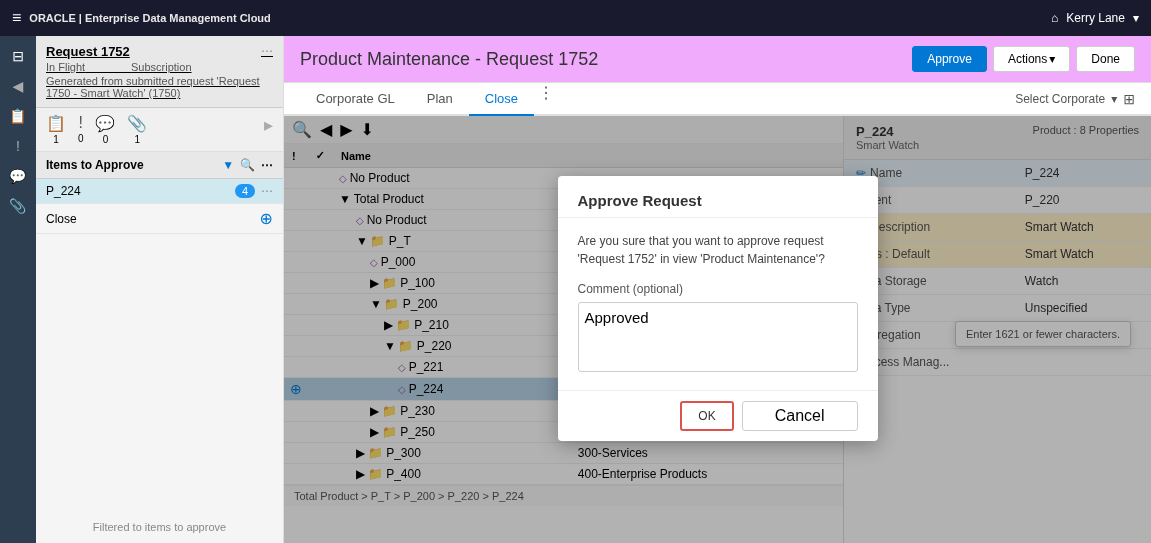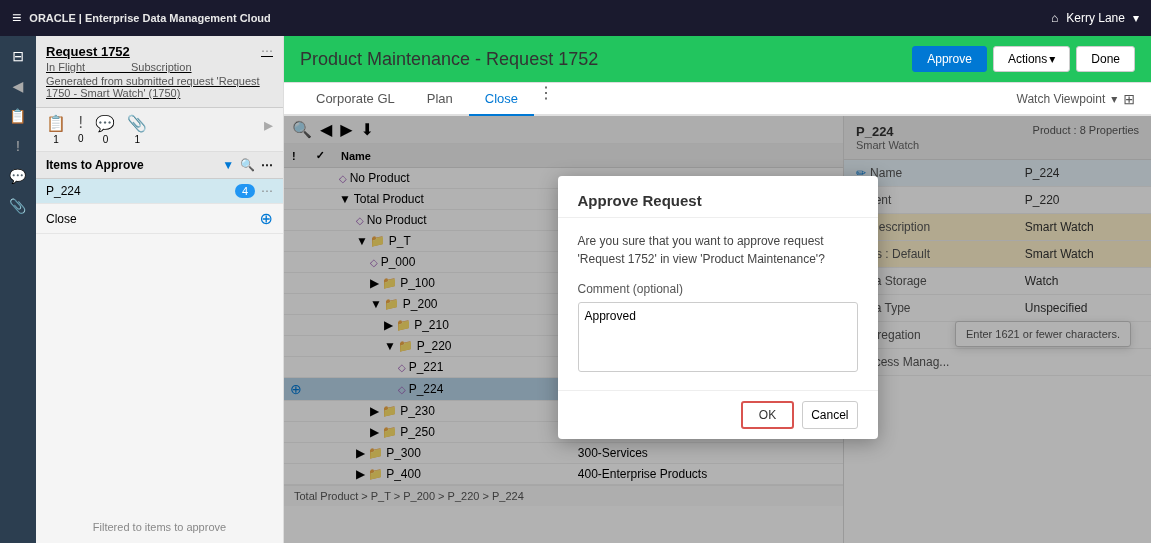--- a/index.html
+++ b/index.html
@@ -111,21 +111,21 @@
 
     
     .right-content { flex: 1; display: flex; flex-direction: column; overflow: hidden; }
 
     
     .page-header {
       display: flex;
       align-items: center;
       justify-content: space-between;
       padding: 10px 16px;
-      background: #22c55e;
+      background: #f0abfc;
       border-bottom: 1px solid #ddd;
     }
     .page-title { font-size: 18px; font-weight: 300; color: #333; }
     .header-buttons { display: flex; gap: 6px; }
     .btn {
       padding: 5px 14px;
       border: 1px solid #ccc;
       background: white;
       border-radius: 3px;
       cursor: pointer;
@@ -253,21 +253,21 @@
     }
     .modal-body { padding: 14px 20px; }
     .modal-message { font-size: 12px; color: #444; margin-bottom: 14px; line-height: 1.5; }
     .modal-label { font-size: 12px; color: #555; margin-bottom: 6px; }
     .modal-textarea {
       width: 100%;
       height: 70px;
       border: 1px solid #ccc;
       border-radius: 3px;
       padding: 6px;
-      font-size: 12px;
+      font-size: 15px;
       resize: none;
       outline: none;
     }
     .modal-footer {
       display: flex;
       justify-content: flex-end;
       gap: 8px;
       padding: 10px 20px;
       border-top: 1px solid #eee;
     }
@@ -277,22 +277,22 @@
       border: 2px solid #d9534f;
       border-radius: 3px;
       padding: 5px 16px;
       font-size: 12px;
       cursor: pointer;
     }
     .btn-cancel {
       background: white;
       border: 1px solid #ccc;
       border-radius: 3px;
-      padding: 5px 8px;
-      font-size: 12px;
+      padding: 5px 32px;
+      font-size: 16px;
       cursor: pointer;
     }
 
     
     .tooltip-box {
       position: absolute;
       background: #fff;
       border: 1px solid #ccc;
       border-radius: 3px;
       padding: 6px 10px;
@@ -411,21 +411,21 @@
     </div>
 
     <div class="tabs-bar">
       <div class="tabs">
         <div class="tab">Corporate GL</div>
         <div class="tab">Plan</div>
         <div class="tab active">Close</div>
         <span class="tab-more">⋮</span>
       </div>
       <div class="viewpoint-select">
-        <span>Watch Viewpoint</span>
+        <span>Select Corporate</span>
         <span>▾</span>
         <span style="font-size:14px;">⊞</span>
       </div>
     </div>
 
     <div class="content-area">
 
       <div class="tree-panel">
         <div class="tree-toolbar">
           <span style="cursor:pointer;">🔍</span>

